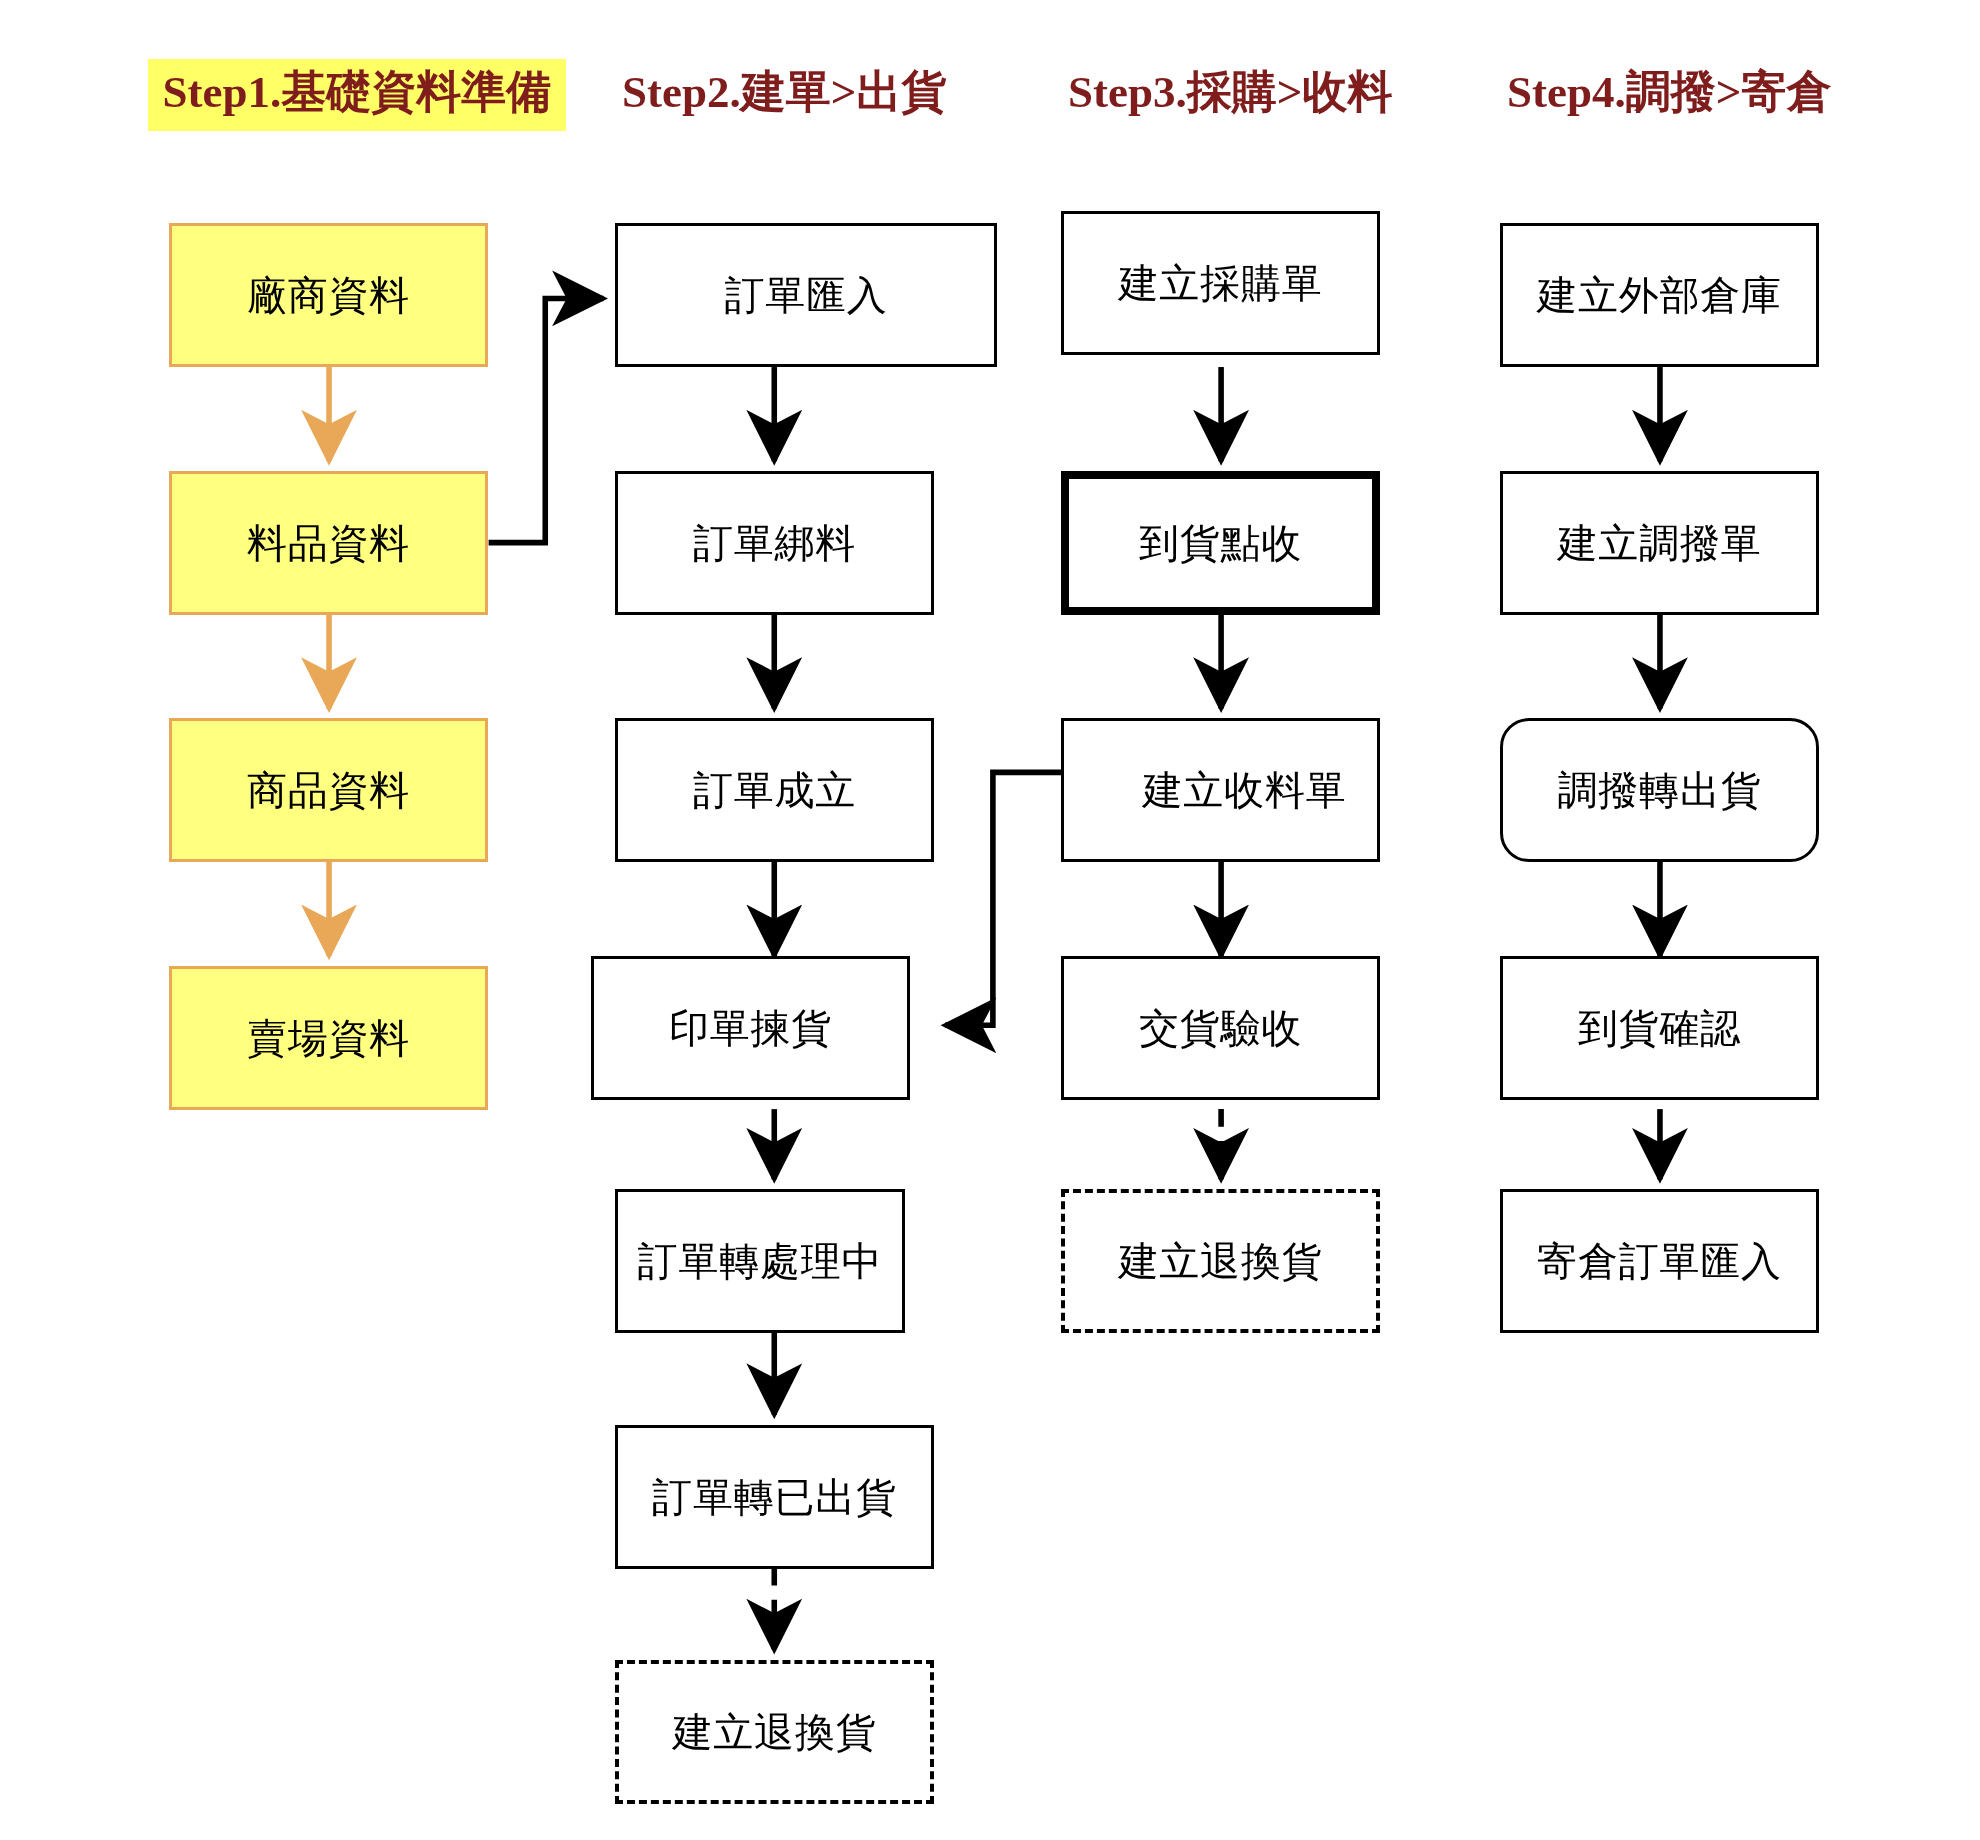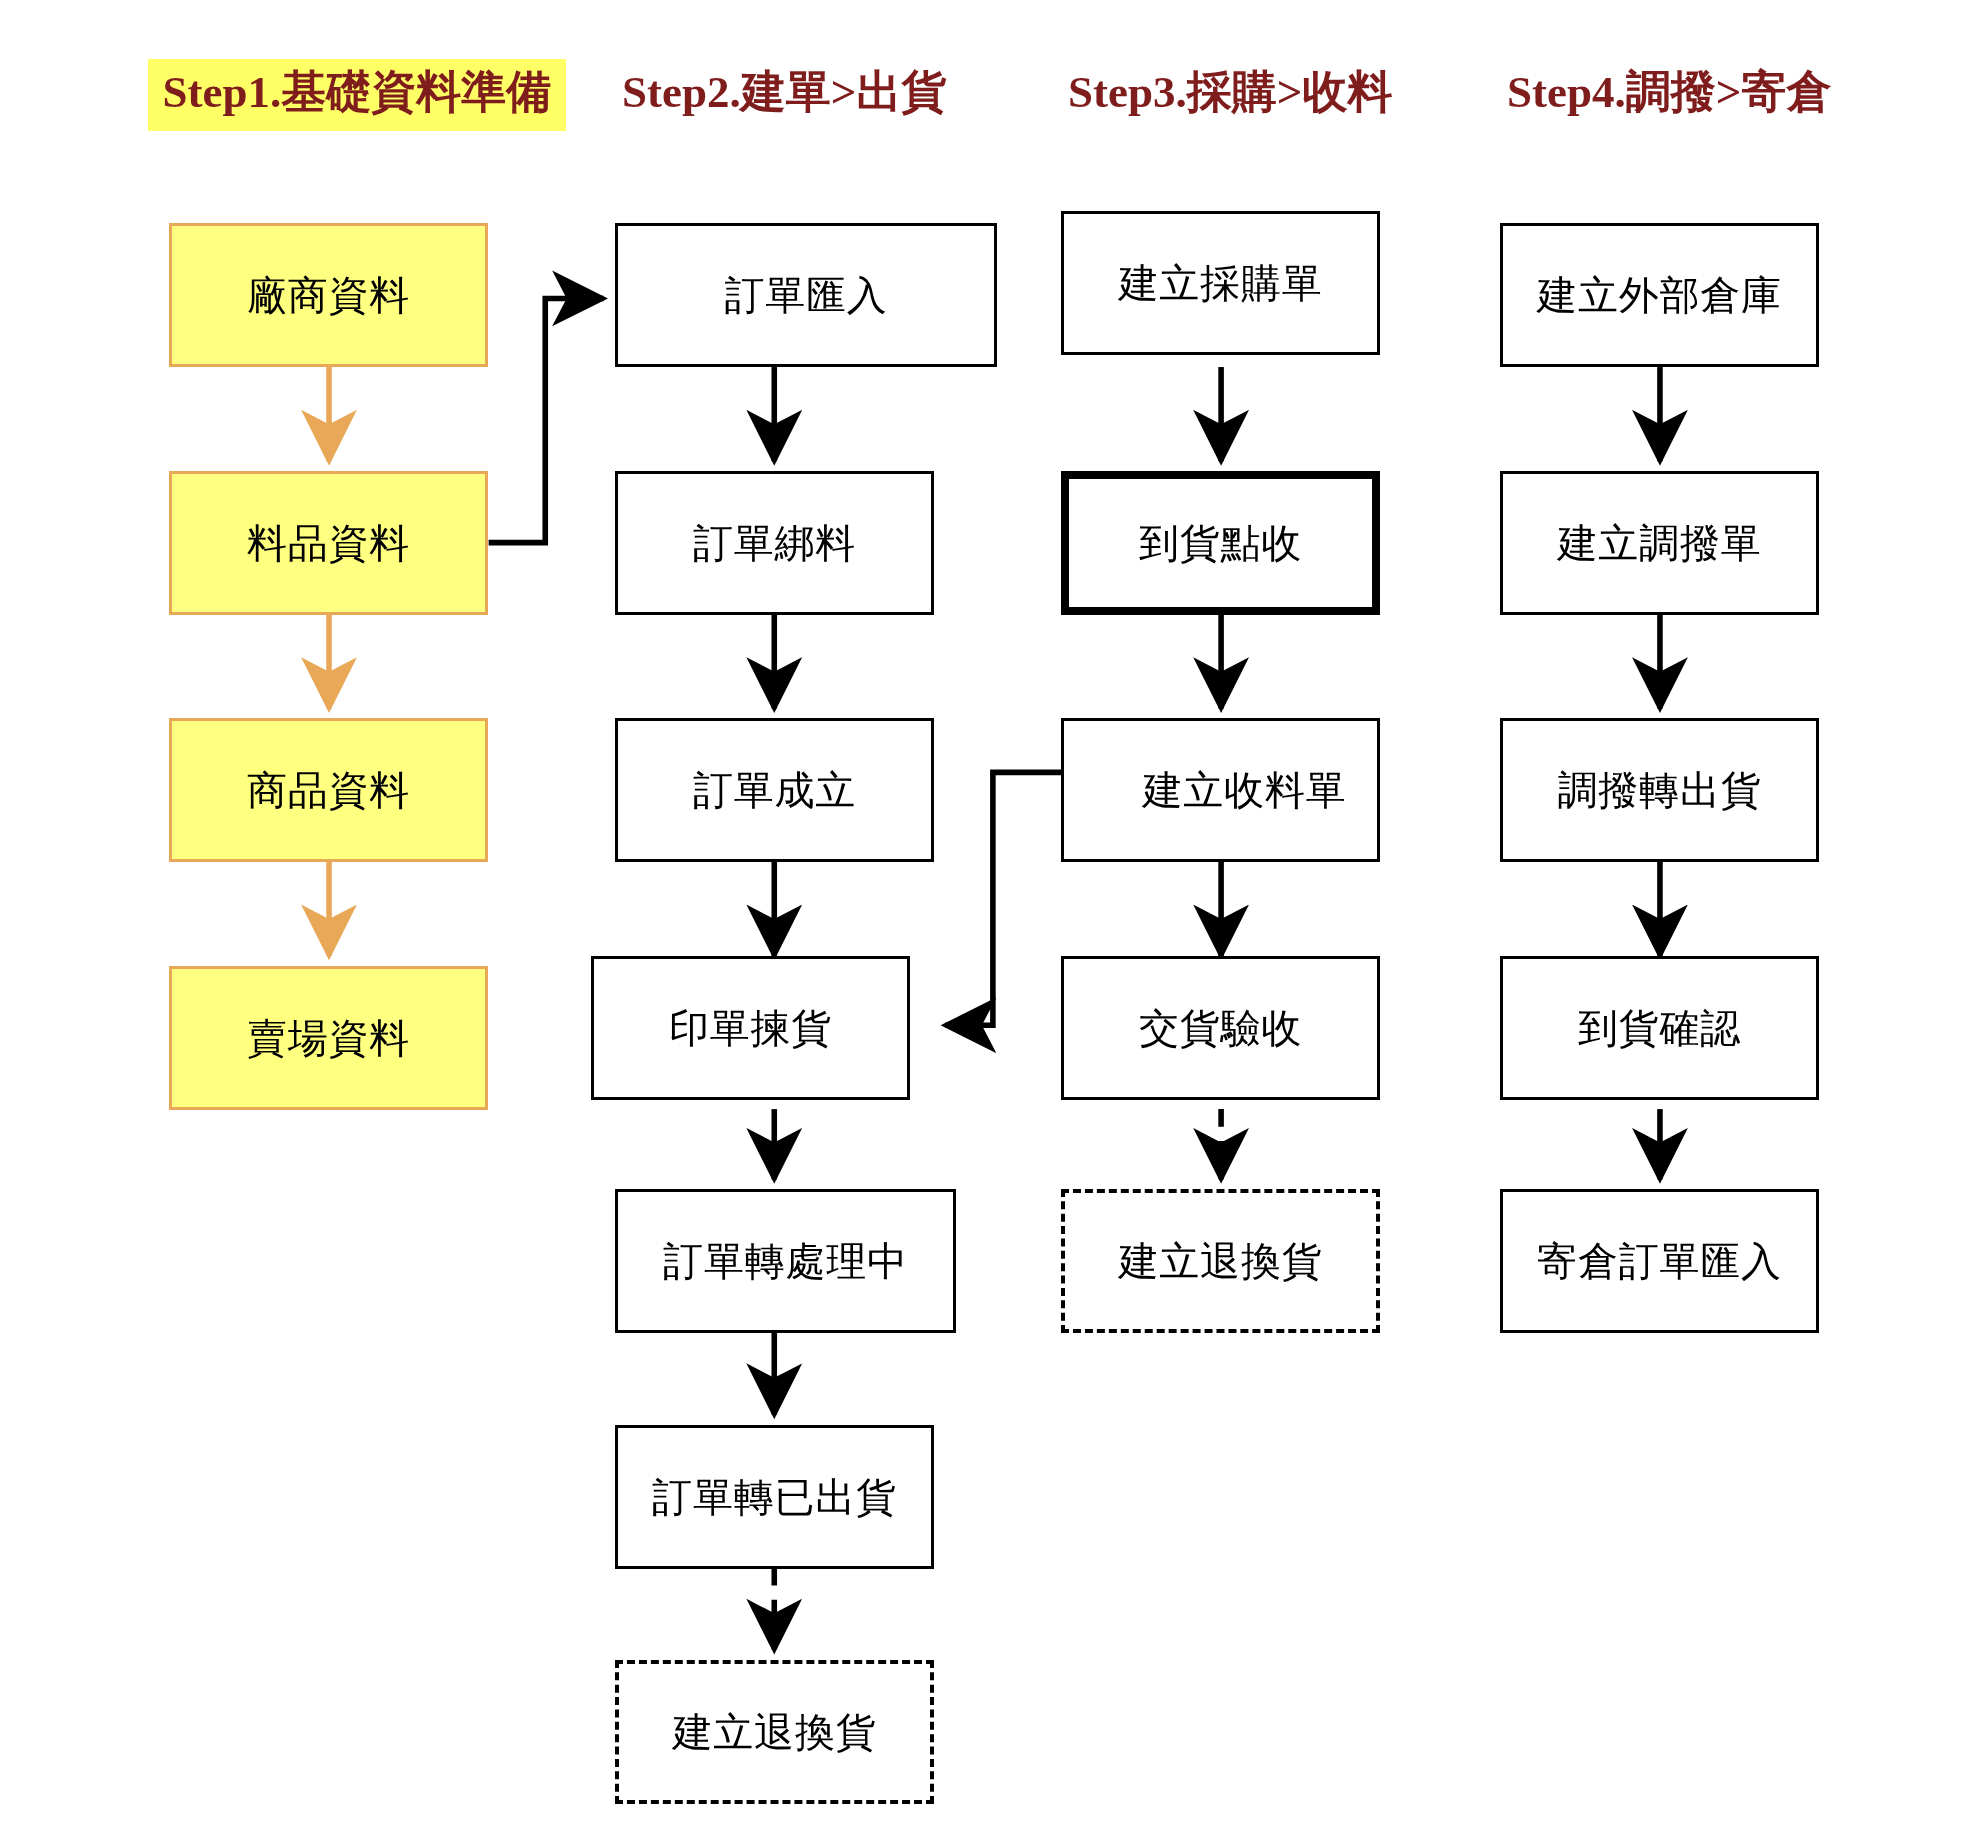--- a/index.html
+++ b/index.html
@@ -129,30 +129,30 @@
 
   <div class="node yellow" style="left:169px; top:223px; width:319px; height:144px;">廠商資料</div>
   <div class="node yellow" style="left:169px; top:471px; width:319px; height:144px;">料品資料</div>
   <div class="node yellow" style="left:169px; top:718px; width:319px; height:144px;">商品資料</div>
   <div class="node yellow" style="left:169px; top:966px; width:319px; height:144px;">賣場資料</div>
 
   <div class="node" style="left:615px; top:223px; width:382px; height:144px;">訂單匯入</div>
   <div class="node" style="left:615px; top:471px; width:319px; height:144px;">訂單綁料</div>
   <div class="node" style="left:615px; top:718px; width:319px; height:144px;">訂單成立</div>
   <div class="node" style="left:591px; top:956px; width:319px; height:144px;">印單揀貨</div>
-  <div class="node" style="left:615px; top:1189px; width:341px; height:144px;">訂單轉處理中</div>
+  <div class="node" style="left:615px; top:1189px; width:290px; height:144px;">訂單轉處理中</div>
   <div class="node" style="left:615px; top:1425px; width:319px; height:144px;">訂單轉已出貨</div>
   <div class="node dashed" style="left:615px; top:1660px; width:319px; height:144px;">建立退換貨</div>
 
   <div class="node" style="left:1061px; top:211px; width:319px; height:144px;">建立採購單</div>
   <div class="node thick" style="left:1061px; top:471px; width:319px; height:144px;">到貨點收</div>
   <div class="node" style="left:1061px; top:718px; width:319px; height:144px;padding-left:48px;">建立收料單</div>
   <div class="node" style="left:1061px; top:956px; width:319px; height:144px;">交貨驗收</div>
   <div class="node dashed" style="left:1061px; top:1189px; width:319px; height:144px;">建立退換貨</div>
 
   <div class="node" style="left:1500px; top:223px; width:319px; height:144px;">建立外部倉庫</div>
   <div class="node" style="left:1500px; top:471px; width:319px; height:144px;">建立調撥單</div>
-  <div class="node" style="left:1500px; top:718px; width:319px; height:144px;">調撥轉出貨</div>
+  <div class="node" style="left:1500px; top:718px; width:319px; height:144px;border-radius:29px;">調撥轉出貨</div>
   <div class="node" style="left:1500px; top:956px; width:319px; height:144px;">到貨確認</div>
   <div class="node" style="left:1500px; top:1189px; width:319px; height:144px;">寄倉訂單匯入</div>
 
 </div>
 
 
 </body></html>

